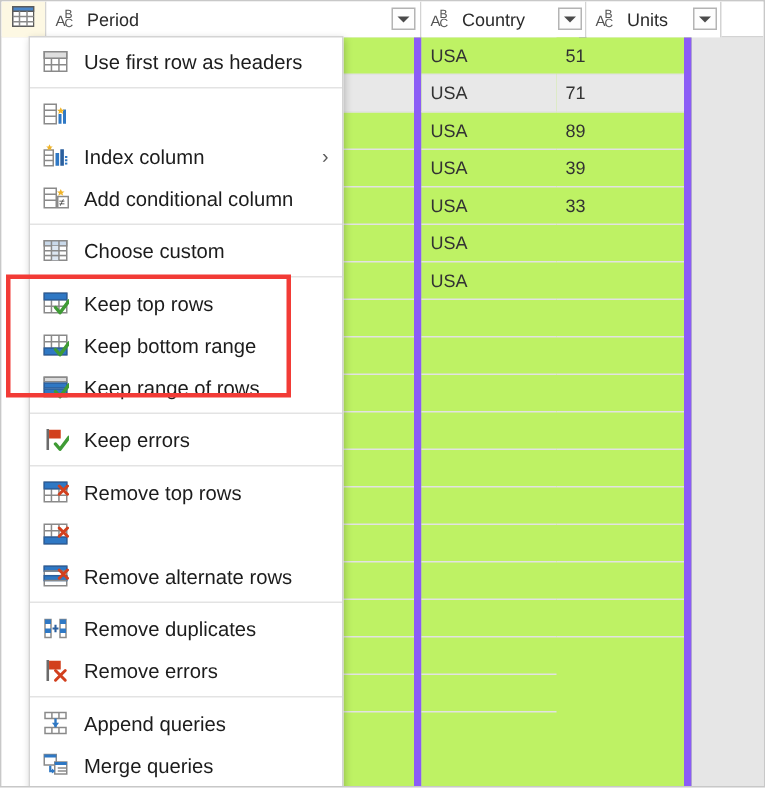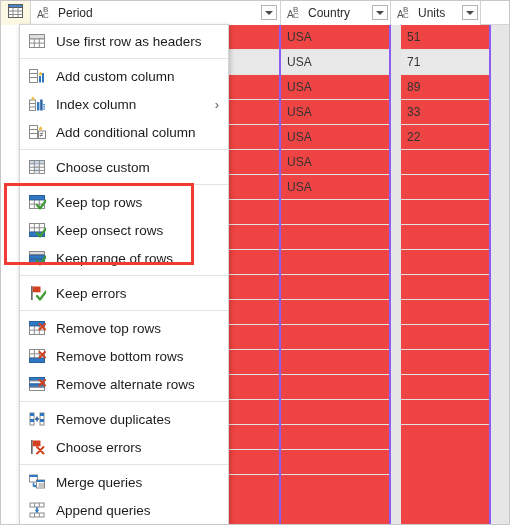--- a/index.html
+++ b/index.html
@@ -96,22 +96,22 @@
     left: 0; top: 24px;
     width: 30px; height: 499px;
     background: #ffffff;
     border-right: 1px solid #d3d3d3;
     box-sizing: border-box;
   }
 
   .body-col {
     position: absolute;
     box-sizing: border-box;
-    border-right: 2px solid #8b5cf6;
-    background: #ef4444;
+    border-right: 5px solid #8b5cf6;
+    background: #bef264;
   }
   .cell {
     height: 25px;
     box-sizing: border-box;
     border-bottom: 1px solid #e2e2e2;
     display: flex;
     align-items: center;
     padding-left: 6px;
     font-size: 12px;
     color: #333333;
@@ -271,26 +271,26 @@
         <div class="cell"></div>
         <div class="cell"></div>
         <div class="cell"></div>
         <div class="cell"></div>
         <div class="cell"></div>
         <div class="cell"></div>
         <div class="cell"></div>
         <div class="cell"></div>
         <div class="cell"></div>
       </div>
-    <div class="body-col" id="col-units" style="left:400px; top:24px; width:90px;  height:499px;">
+    <div class="body-col" id="col-units" style="left:370px; top:24px; width:90px;  height:499px;">
         <div class="cell">51</div>
         <div class="cell alt">71</div>
         <div class="cell">89</div>
+        <div class="cell">39</div>
         <div class="cell">33</div>
-        <div class="cell">22</div>
         <div class="cell"></div>
         <div class="cell"></div>
         <div class="cell"></div>
         <div class="cell"></div>
         <div class="cell"></div>
         <div class="cell"></div>
         <div class="cell"></div>
         <div class="cell"></div>
         <div class="cell"></div>
         <div class="cell"></div>
@@ -317,21 +317,20 @@
         <span class="micon">
           <svg width="18" height="18" viewBox="0 0 18 18">
             <rect x="1.5" y="2.5" width="8" height="13" fill="#ffffff" stroke="#8a8a8a"></rect>
             <line x1="1.5" y1="6.5" x2="9.5" y2="6.5" stroke="#8a8a8a"></line>
             <line x1="1.5" y1="10.5" x2="9.5" y2="10.5" stroke="#8a8a8a"></line>
             <rect x="11" y="9" width="2" height="6.5" fill="#2f78c4"></rect>
             <rect x="14" y="6" width="2" height="9.5" fill="#2f78c4"></rect>
             <path d="M12.5 4.5 L13.3 6.2 L15 6.2 L13.6 7.3 L14.2 9 L12.5 8 L10.8 9 L11.4 7.3 L10 6.2 L11.7 6.2 Z" fill="#f0b429"></path>
           </svg>
         </span>
-        <span class="mlabel">Add custom column</span>
       </div>
       <div class="mi">
         <span class="micon">
           <svg width="18" height="18" viewBox="0 0 18 18">
             <rect x="1.5" y="5" width="6" height="10.5" fill="#ffffff" stroke="#8a8a8a"></rect>
             <line x1="1.5" y1="8.5" x2="7.5" y2="8.5" stroke="#8a8a8a"></line>
             <line x1="1.5" y1="12" x2="7.5" y2="12" stroke="#8a8a8a"></line>
             <rect x="9" y="7" width="2.4" height="8.5" fill="#2f78c4"></rect>
             <rect x="12.2" y="4.5" width="2.4" height="11" fill="#2a5f9e"></rect>
             <rect x="15.3" y="9" width="1.6" height="1.3" fill="#2f78c4"></rect>
@@ -391,21 +390,21 @@
           <svg width="18" height="18" viewBox="0 0 18 18">
             <rect x="1.5" y="2.5" width="15" height="13" fill="#ffffff" stroke="#8a8a8a"></rect>
             <line x1="6.3" y1="2.5" x2="6.3" y2="15.5" stroke="#8a8a8a"></line>
             <line x1="11.3" y1="2.5" x2="11.3" y2="15.5" stroke="#8a8a8a"></line>
             <line x1="1.5" y1="6.8" x2="16.5" y2="6.8" stroke="#8a8a8a"></line>
             <line x1="1.5" y1="11.1" x2="16.5" y2="11.1" stroke="#8a8a8a"></line>
             <rect x="1.5" y="11.1" width="15" height="4.4" fill="#2f78c4" stroke="#2a5f9e"></rect>
             <path d="M9 12 L12 15.5 L18 7.5" stroke="#3f9b35" stroke-width="2.3" fill="none" stroke-linecap="round" stroke-linejoin="round"></path>
           </svg>
         </span>
-        <span class="mlabel">Keep onsect rows</span>
+        <span class="mlabel">Keep bottom range</span>
       </div>
       <div class="mi">
         <span class="micon">
           <svg width="18" height="18" viewBox="0 0 18 18">
             <rect x="1.5" y="2.5" width="15" height="13" fill="#ffffff" stroke="#8a8a8a"></rect>
             <rect x="1.5" y="2.5" width="15" height="3" fill="#dadada" stroke="#8a8a8a"></rect>
             <rect x="1.5" y="6.4" width="15" height="3.2" fill="#2f78c4" stroke="#2a5f9e"></rect>
             <rect x="1.5" y="10.4" width="15" height="3.2" fill="#2f78c4" stroke="#2a5f9e"></rect>
             <path d="M9 12 L12 15.5 L18 7.5" stroke="#3f9b35" stroke-width="2.3" fill="none" stroke-linecap="round" stroke-linejoin="round"></path>
           </svg>
@@ -443,21 +442,20 @@
           <svg width="18" height="18" viewBox="0 0 18 18">
             <rect x="1.5" y="2.5" width="15" height="13" fill="#ffffff" stroke="#8a8a8a"></rect>
             <line x1="6.3" y1="2.5" x2="6.3" y2="15.5" stroke="#8a8a8a"></line>
             <line x1="11.3" y1="2.5" x2="11.3" y2="15.5" stroke="#8a8a8a"></line>
             <line x1="1.5" y1="6.8" x2="16.5" y2="6.8" stroke="#8a8a8a"></line>
             <line x1="1.5" y1="11.1" x2="16.5" y2="11.1" stroke="#8a8a8a"></line>
             <rect x="1.5" y="11.1" width="15" height="4.4" fill="#2f78c4" stroke="#2a5f9e"></rect>
             <path d="M11.5 5 L17 10.5 M17 5 L11.5 10.5" stroke="#d2401e" stroke-width="2" stroke-linecap="round"></path>
           </svg>
         </span>
-        <span class="mlabel">Remove bottom rows</span>
       </div>
       <div class="mi">
         <span class="micon">
           <svg width="18" height="18" viewBox="0 0 18 18">
             <rect x="1.5" y="2.5" width="15" height="13" fill="#ffffff" stroke="#8a8a8a"></rect>
             <rect x="1.5" y="2.5" width="15" height="3.2" fill="#2f78c4" stroke="#2a5f9e"></rect>
             <rect x="1.5" y="8.8" width="15" height="3.2" fill="#2f78c4" stroke="#2a5f9e"></rect>
             <line x1="1.5" y1="5.7" x2="16.5" y2="5.7" stroke="#8a8a8a"></line>
             <line x1="1.5" y1="12" x2="16.5" y2="12" stroke="#8a8a8a"></line>
             <path d="M11.5 5 L17 10.5 M17 5 L11.5 10.5" stroke="#d2401e" stroke-width="2" stroke-linecap="round"></path>
@@ -481,49 +479,49 @@
         <span class="mlabel">Remove duplicates</span>
       </div>
       <div class="mi">
         <span class="micon">
           <svg width="18" height="18" viewBox="0 0 18 18">
             <rect x="3" y="2" width="1.7" height="14" fill="#6b6b6b"></rect>
             <path d="M4.7 2.5 L12.5 2.5 L12.5 8.3 L4.7 8.3 Z" fill="#d2401e"></path>
             <path d="M9 9 L15.5 15.5 M15.5 9 L9 15.5" stroke="#d2401e" stroke-width="2" stroke-linecap="round"></path>
           </svg>
         </span>
-        <span class="mlabel">Choose errors</span>
-      </div>
-      <div class="msep"></div>
+        <span class="mlabel">Remove errors</span>
+      </div>
+      <div class="msep"></div>
+      <div class="mi">
+        <span class="micon">
+          <svg width="18" height="18" viewBox="0 0 18 18">
+            <rect x="2" y="2" width="14" height="4" fill="#ffffff" stroke="#8a8a8a"></rect>
+            <line x1="6.6" y1="2" x2="6.6" y2="6" stroke="#8a8a8a"></line>
+            <line x1="11.3" y1="2" x2="11.3" y2="6" stroke="#8a8a8a"></line>
+            <rect x="2" y="12" width="14" height="4" fill="#ffffff" stroke="#8a8a8a"></rect>
+            <line x1="6.6" y1="12" x2="6.6" y2="16" stroke="#8a8a8a"></line>
+            <line x1="11.3" y1="12" x2="11.3" y2="16" stroke="#8a8a8a"></line>
+            <path d="M9 6 L9 11.8" stroke="#2f78c4" stroke-width="1.6"></path>
+            <path d="M6.6 8.8 L9 11.8 L11.4 8.8 Z" fill="#2f78c4"></path>
+          </svg>
+        </span>
+        <span class="mlabel">Append queries</span>
+      </div>
       <div class="mi">
         <span class="micon">
           <svg width="18" height="18" viewBox="0 0 18 18">
             <rect x="1.5" y="2" width="8" height="7" fill="#ffffff" stroke="#8a8a8a"></rect>
             <rect x="1.5" y="2" width="8" height="2" fill="#2f78c4"></rect>
             <rect x="8.5" y="7" width="8" height="8" fill="#ffffff" stroke="#8a8a8a"></rect>
             <rect x="8.5" y="7" width="8" height="2" fill="#2f78c4"></rect>
             <line x1="10.5" y1="11" x2="16.5" y2="11" stroke="#8a8a8a"></line>
             <line x1="10.5" y1="13" x2="16.5" y2="13" stroke="#8a8a8a"></line>
             <path d="M5.5 9.5 L5.5 13 L8 13" stroke="#2f78c4" stroke-width="1.5" fill="none"></path>
             <path d="M6.6 11.3 L8.8 13 L6.6 14.7 Z" fill="#2f78c4"></path>
           </svg>
         </span>
         <span class="mlabel">Merge queries</span>
       </div>
-      <div class="mi">
-        <span class="micon">
-          <svg width="18" height="18" viewBox="0 0 18 18">
-            <rect x="2" y="2" width="14" height="4" fill="#ffffff" stroke="#8a8a8a"></rect>
-            <line x1="6.6" y1="2" x2="6.6" y2="6" stroke="#8a8a8a"></line>
-            <line x1="11.3" y1="2" x2="11.3" y2="6" stroke="#8a8a8a"></line>
-            <rect x="2" y="12" width="14" height="4" fill="#ffffff" stroke="#8a8a8a"></rect>
-            <line x1="6.6" y1="12" x2="6.6" y2="16" stroke="#8a8a8a"></line>
-            <line x1="11.3" y1="12" x2="11.3" y2="16" stroke="#8a8a8a"></line>
-            <path d="M9 6 L9 11.8" stroke="#2f78c4" stroke-width="1.6"></path>
-            <path d="M6.6 8.8 L9 11.8 L11.4 8.8 Z" fill="#2f78c4"></path>
-          </svg>
-        </span>
-        <span class="mlabel">Append queries</span>
-      </div>
     </div>
 
   <div class="redbox"></div>
 </div>
 
 </body></html>

